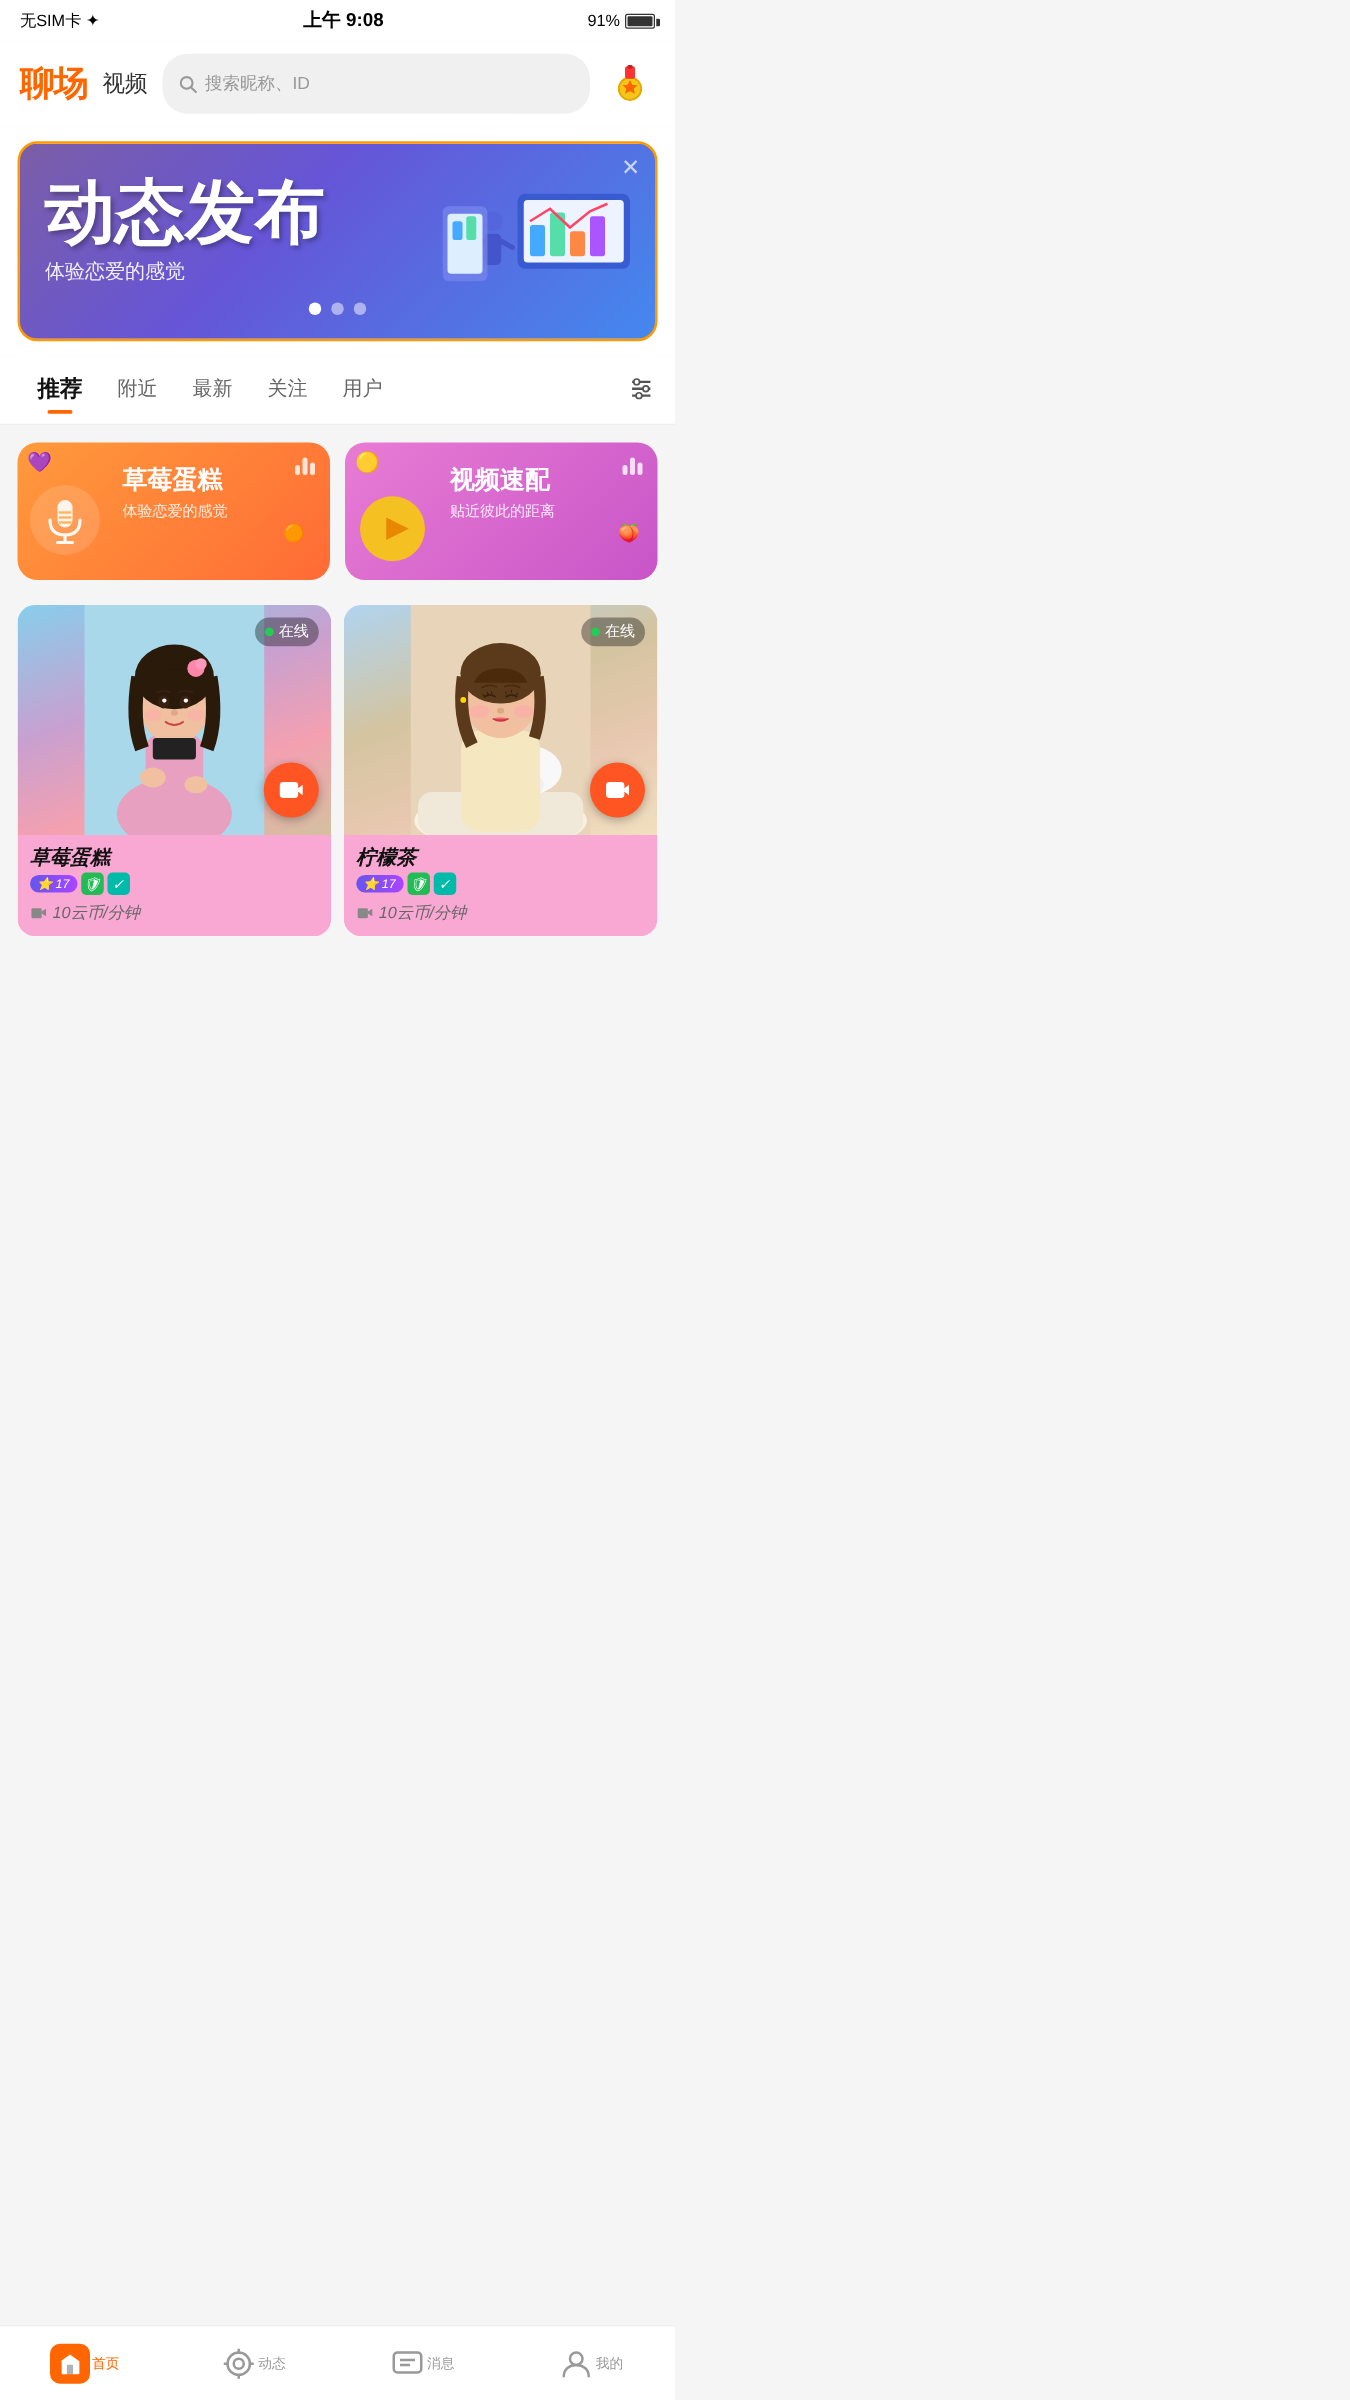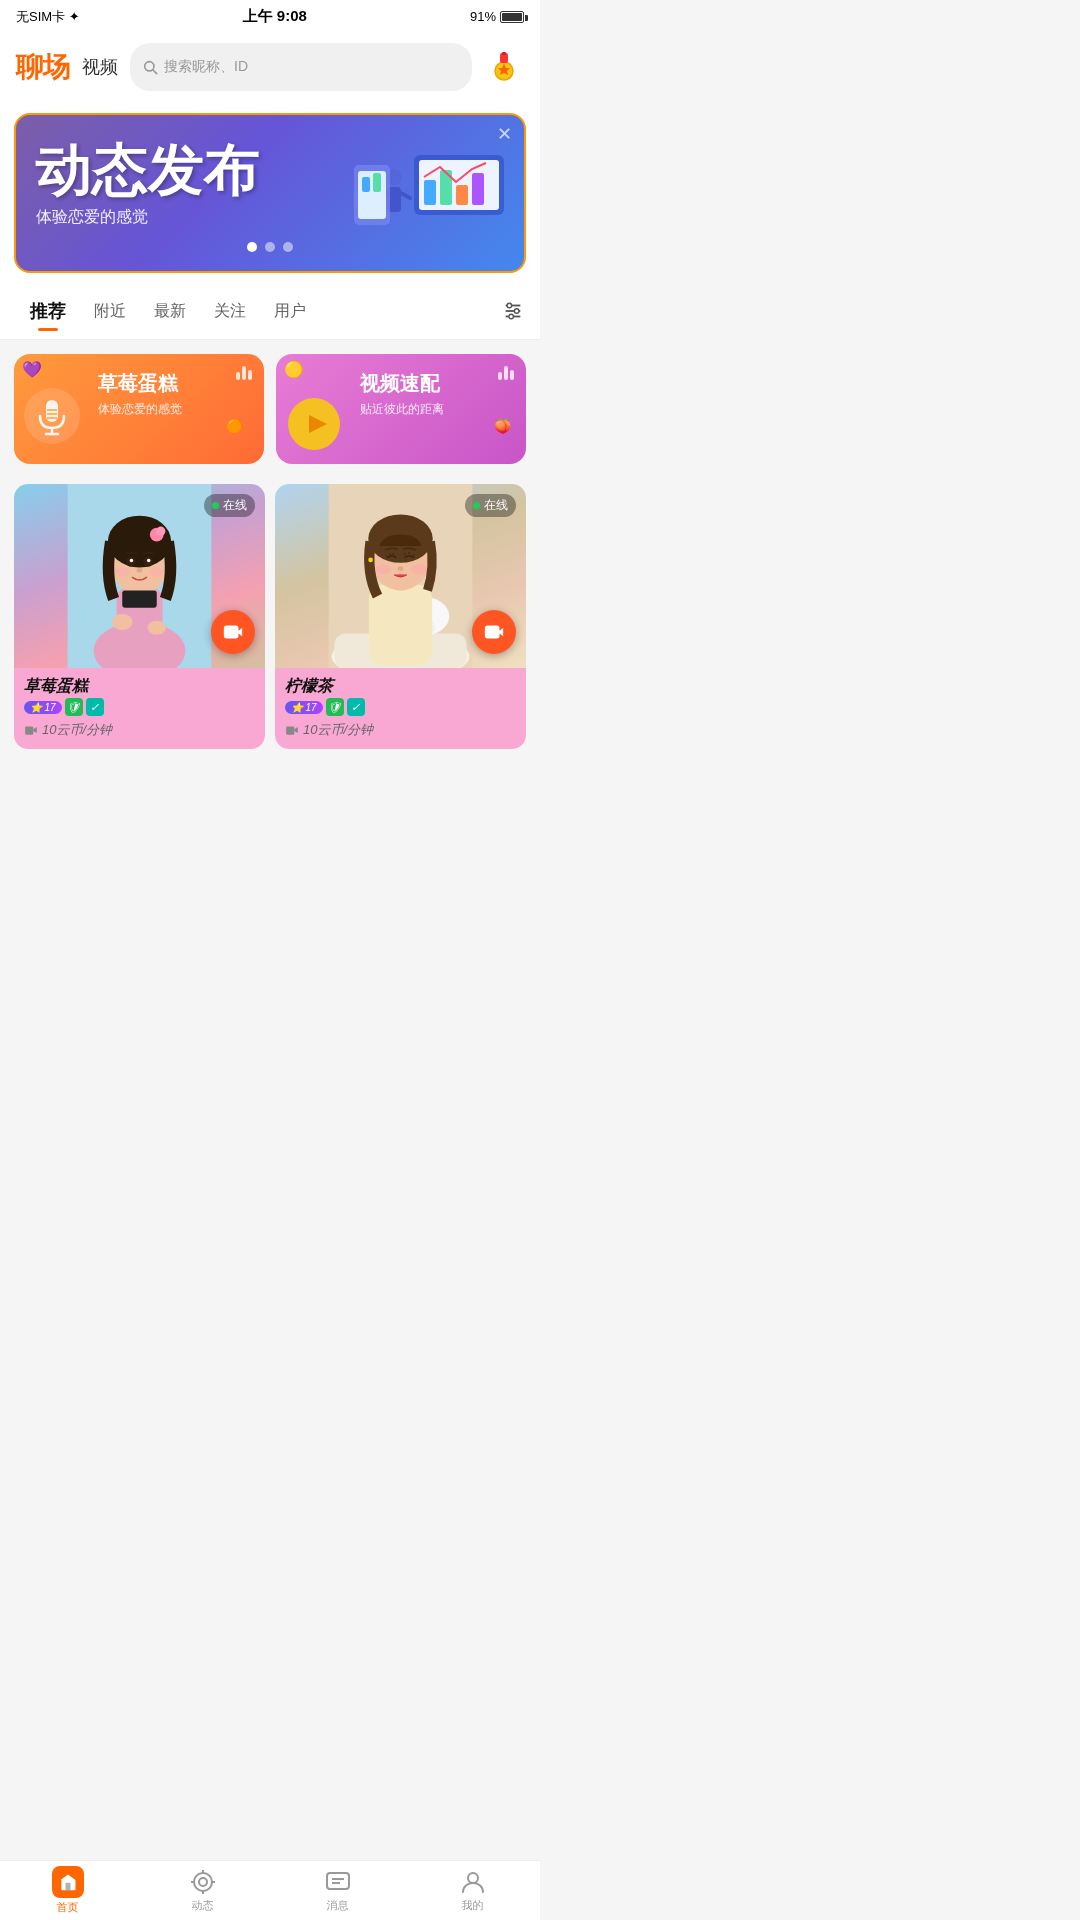--- a/index.html
+++ b/index.html
@@ -325,21 +325,21 @@
       bottom: 0;
       width: 540px;
       background: #fff;
       border-top: 1px solid #eee;
       display: flex;
       height: 60px;
     }
     .nav-item {
       flex: 1;
       display: flex;
-      flex-direction: column;
+      flex-direction: row;
       align-items: center;
       justify-content: center;
       gap: 2px;
       cursor: pointer;
     }
     .nav-label { font-size: 11px; color: #999; }
     .nav-label.active { color: #ff6600; }
     .home-icon-bg {
       width: 32px; height: 32px;
       background: #ff6600;

